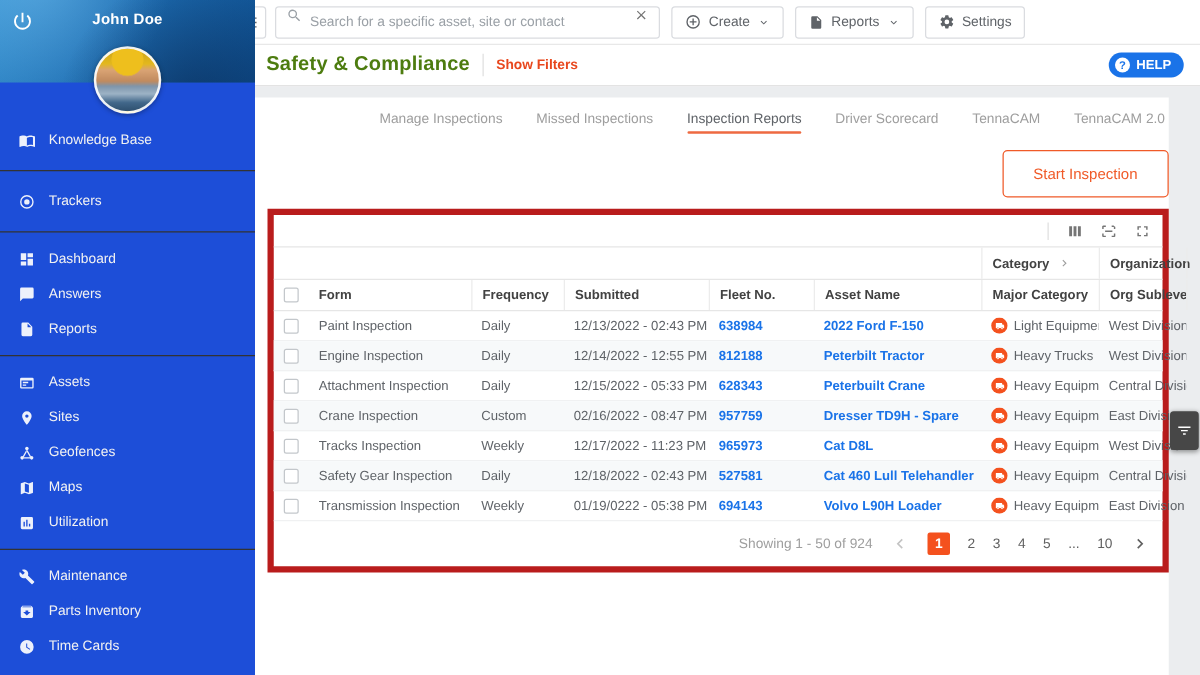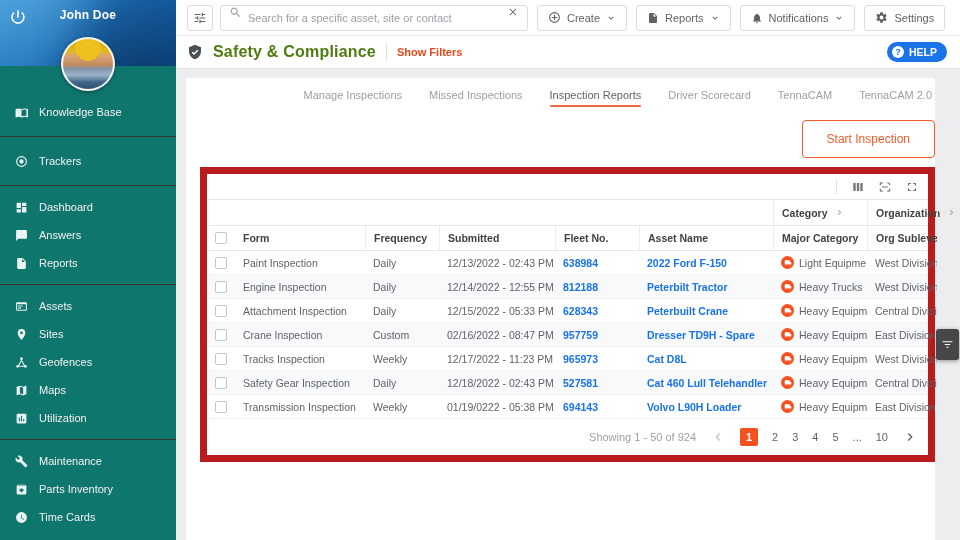--- a/index.html
+++ b/index.html
@@ -4,21 +4,21 @@
 <style>
   * { box-sizing: border-box; margin: 0; padding: 0; }
   html,body { width:960px; height:540px; overflow:hidden; }
   body {
     font-family: "Liberation Sans", "DejaVu Sans", sans-serif;
     background:#ebedef; position:relative; color:#424242;
   }
   svg { display:block; }
 
   
-  .sidebar { position:absolute; left:0; top:0; width:176px; height:540px; background:#0f766e; z-index:4; }
+  .sidebar { position:absolute; left:0; top:0; width:204px; height:540px; background:#1d4ed8; z-index:4; }
   .sb-top {
     position:relative; height:66px;
     background:
       radial-gradient(circle at 75% 130%, rgba(8,35,75,.6), transparent 60%),
       radial-gradient(circle at 15% -30%, rgba(140,210,255,.38), transparent 55%),
       linear-gradient(120deg,#348ecd 0%, #1d6cb1 48%, #0e4e8e 100%);
   }
   .power { position:absolute; left:9px; top:8px; width:18px; height:18px; color:#fff; cursor:pointer; }
   .sb-user { text-align:center; padding-top:8px; color:#fff; font-size:12px; font-weight:bold; letter-spacing:.2px; }
   .avatar {
@@ -71,21 +71,21 @@
   .content { position:absolute; left:186px; top:78px; right:25px; bottom:0; background:#fff; }
   .tabs { height:34px; display:flex; justify-content:flex-end; align-items:center; gap:27px; padding-right:3px; }
   .tab { font-size:11px; color:#9e9e9e; cursor:pointer; position:relative; line-height:34px; white-space:nowrap; }
   .tab.active { color:#5f6368; }
   .tab.active::after { content:""; position:absolute; left:0; right:0; bottom:5px; height:2px; background:#ee6a41; border-radius:1px; }
   .start-btn { display:block; margin:8px 0 0 auto; height:38px; padding:0 24px; background:#fff;
     border:1px solid #f05a28; border-radius:4px; color:#f05a28; font-size:12px; cursor:pointer;
     font-family:"Liberation Sans", sans-serif; }
 
   
-  .tbl { margin:9px 0 0 14px; border:7px solid #b91c1c; background:#fff;
+  .tbl { margin:9px 0 0 28px; border:5px solid #b91c1c; background:#fff;
     --cols: 28px 130px 74px 116px 84px 134px 94px 70px 1fr; }
   .tbl-toolbar { height:26px; display:flex; justify-content:flex-end; align-items:center; gap:13px;
     padding-right:9px; border-bottom:1px solid #e6e6e6; color:#757575; }
   .tbl-toolbar .vdiv { height:14px; margin-right:1px; }
   .trow { display:grid; grid-template-columns:var(--cols); align-items:center; }
   .grp-row { height:26px; border-bottom:1px solid #e6e6e6; }
   .grp-cell { display:flex; align-items:center; gap:6px; padding-left:8px; height:100%;
     border-left:1px solid #ececec; font-size:10.5px; font-weight:bold; color:#424242; }
   .grp-blank { height:100%; }
   .grp-blank.b { border-left:1px solid #ececec; }
@@ -304,33 +304,20 @@
         </span>
       <span>Reports</span>
       <span class="icn">
           <svg viewBox="0 0 24 24" width="10" height="10" fill="currentColor">
             <path d="M7.4 8.6 12 13.2l4.6-4.6L18 10l-6 6-6-6z"></path>
           </svg>
         </span>
     </button>
     <button class="tb-btn">
       <span class="icn">
-          <svg viewBox="0 0 24 24" width="12" height="12" fill="currentColor">
-            <path d="M12 22a2 2 0 0 0 2-2h-4a2 2 0 0 0 2 2zm6-6v-5a6 6 0 0 0-4.5-5.82V4.5a1.5 1.5 0 0 0-3 0v.68A6 6 0 0 0 6 11v5l-2 2v1h16v-1z"></path>
-          </svg>
-        </span>
-      <span>Notifications</span>
-      <span class="icn">
-          <svg viewBox="0 0 24 24" width="10" height="10" fill="currentColor">
-            <path d="M7.4 8.6 12 13.2l4.6-4.6L18 10l-6 6-6-6z"></path>
-          </svg>
-        </span>
-    </button>
-    <button class="tb-btn">
-      <span class="icn">
           <svg viewBox="0 0 24 24" width="13" height="13" fill="currentColor">
             <path d="M19.14 12.94a7 7 0 0 0 0-1.88l2.03-1.58a.5.5 0 0 0 .12-.64l-1.92-3.32a.5.5 0 0 0-.61-.22l-2.39.96a7.3 7.3 0 0 0-1.62-.94l-.36-2.54a.5.5 0 0 0-.5-.42h-3.84a.5.5 0 0 0-.5.42l-.36 2.54c-.59.24-1.13.56-1.62.94l-2.39-.96a.5.5 0 0 0-.61.22L2.65 8.84a.5.5 0 0 0 .12.64l2.03 1.58a7 7 0 0 0 0 1.88l-2.03 1.58a.5.5 0 0 0-.12.64l1.92 3.32c.14.24.42.34.61.22l2.39-.96c.49.38 1.03.7 1.62.94l.36 2.54c.04.24.25.42.5.42h3.84a.5.5 0 0 0 .5-.42l.36-2.54c.59-.24 1.13-.56 1.62-.94l2.39.96c.24.1.5 0 .61-.22l1.92-3.32a.5.5 0 0 0-.12-.64zM12 15.5A3.5 3.5 0 1 1 15.5 12 3.5 3.5 0 0 1 12 15.5z"></path>
           </svg>
         </span>
       <span>Settings</span>
     </button>
   </div>
 </div>
 
 <div class="pageheader">

